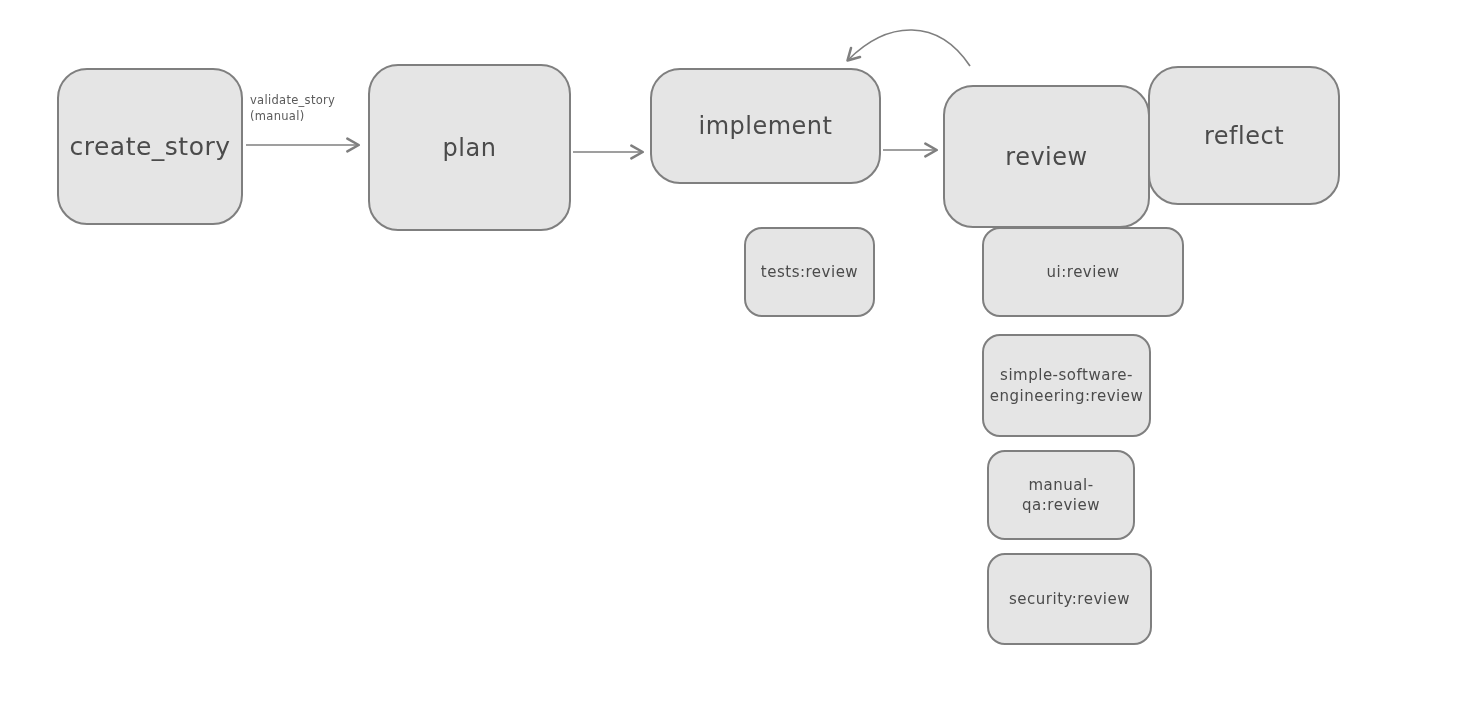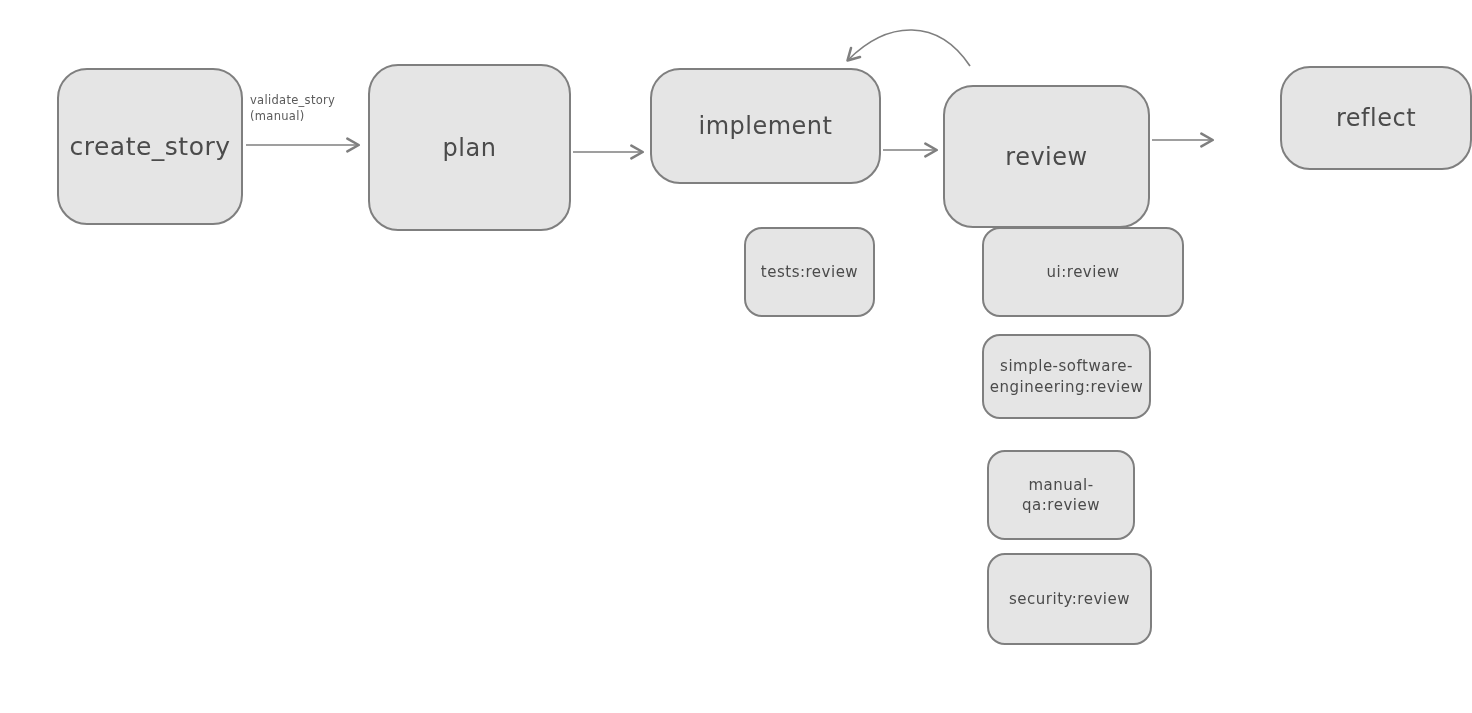--- a/index.html
+++ b/index.html
@@ -25,25 +25,25 @@
     color: #4b4b4b;
     letter-spacing: 0.5px;
   }
   .node.big { border-radius: 30px; font-size: 24px; }
   .node.small { border-radius: 18px; font-size: 15px; padding: 8px 20px; line-height: 1.35; }
 
   #node-create-story { left: 57px;  top: 68px;  width: 186px; height: 157px; font-size: 25px; }
   #node-plan         { left: 368px; top: 64px;  width: 203px; height: 167px; }
   #node-implement    { left: 650px; top: 68px;  width: 231px; height: 116px; }
   #node-review       { left: 943px; top: 68px;  width: 207px; height: 143px; margin-top: 17px; }
-  #node-reflect      { left: 1280px;top: 66px;  width: 192px; height: 104px; }
+  #node-reflect      { left: 1148px;top: 66px;  width: 192px; height: 139px; }
 
   #node-tests-review     { left: 744px; top: 227px; width: 131px; height: 90px;  }
   #node-ui-review        { left: 982px; top: 227px; width: 202px; height: 90px;  }
-  #node-sse-review       { left: 982px; top: 334px; width: 169px; height: 85px; }
+  #node-sse-review       { left: 982px; top: 334px; width: 169px; height: 103px; }
   #node-manual-qa-review { left: 987px; top: 450px; width: 148px; height: 90px;  }
   #node-security-review  { left: 987px; top: 553px; width: 165px; height: 92px;  }
 
   .edge-label {
     position: absolute;
     left: 250px; top: 93px; width: 104px;
     font-size: 11.5px;
     line-height: 1.35;
     color: #5a5a5a;
     text-align: left;

